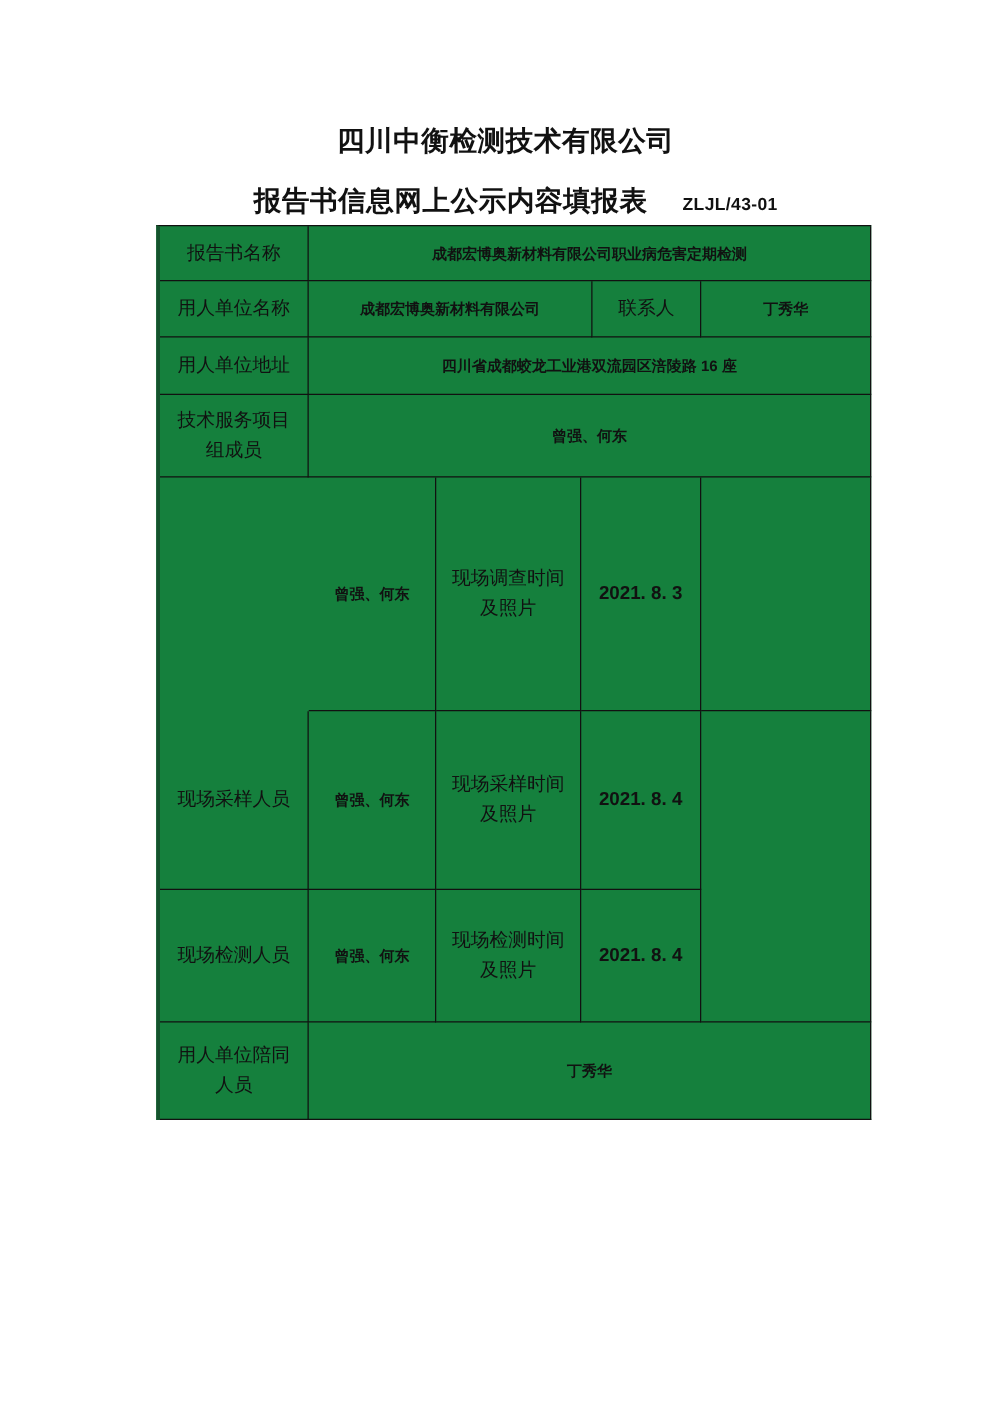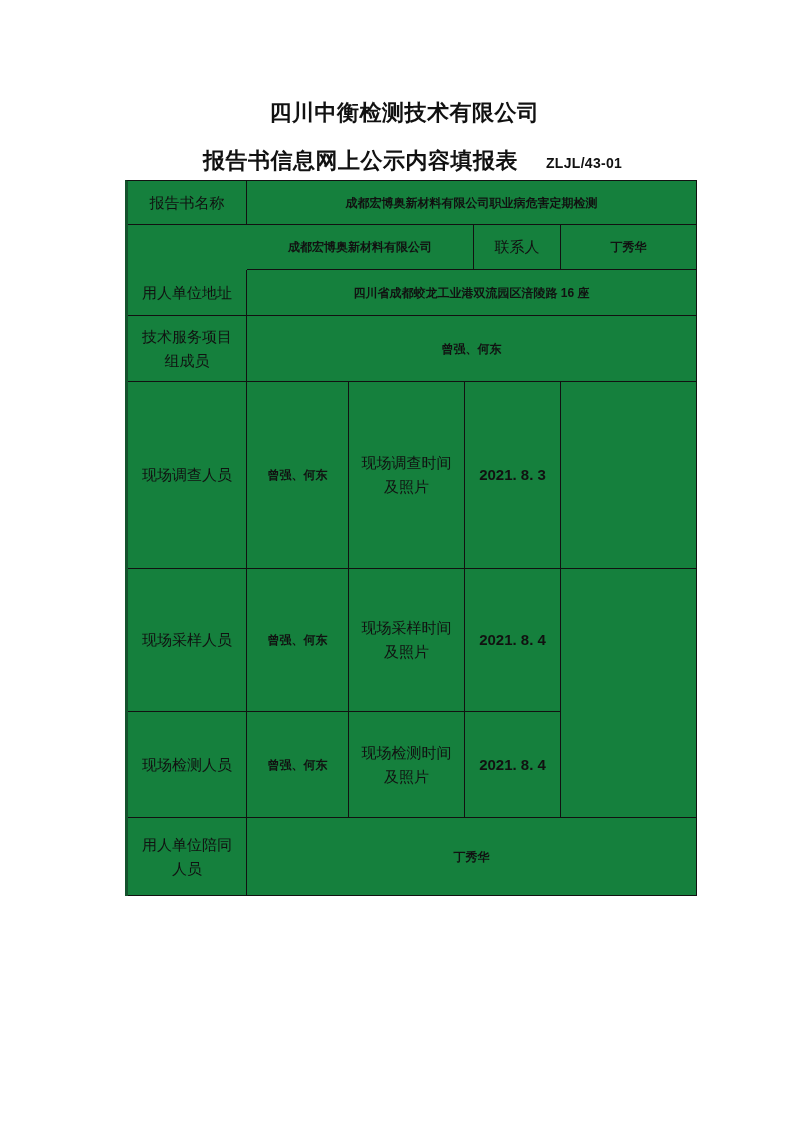--- a/index.html
+++ b/index.html
@@ -87,31 +87,31 @@
   <div class="subtitle-row">
     <span class="subtitle">报告书信息网上公示内容填报表</span>
     <span class="form-code">ZLJL/43-01</span>
   </div>
 
   <div class="form-table">
 
     <div class="c lbl r1l">报告书名称</div>
     <div class="c val r1v">成都宏博奥新材料有限公司职业病危害定期检测</div>
 
+    <div class="c lbl r2l">用人单位名称</div>
     <div class="c val r2v">成都宏博奥新材料有限公司</div>
     <div class="c r2cl">联系人</div>
     <div class="c val r2cv">丁秀华</div>
 
     <div class="c lbl r3l">用人单位地址</div>
     <div class="c val r3v">四川省成都蛟龙工业港双流园区涪陵路 16 座</div>
 
     <div class="c lbl r4l">技术服务项目组成员</div>
     <div class="c val r4v">曾强、何东</div>
 
-    <div class="c lbl r5l">现场调查人员</div>
     <div class="c val r5n">曾强、何东</div>
     <div class="c lbl r5t">现场调查时间及照片</div>
     <div class="c date r5d">2021. 8. 3</div>
     <div class="c r5p"></div>
 
     <div class="c lbl r6l">现场采样人员</div>
     <div class="c val r6n">曾强、何东</div>
     <div class="c lbl r6t">现场采样时间及照片</div>
     <div class="c date r6d">2021. 8. 4</div>
     <div class="c r67p"></div>

